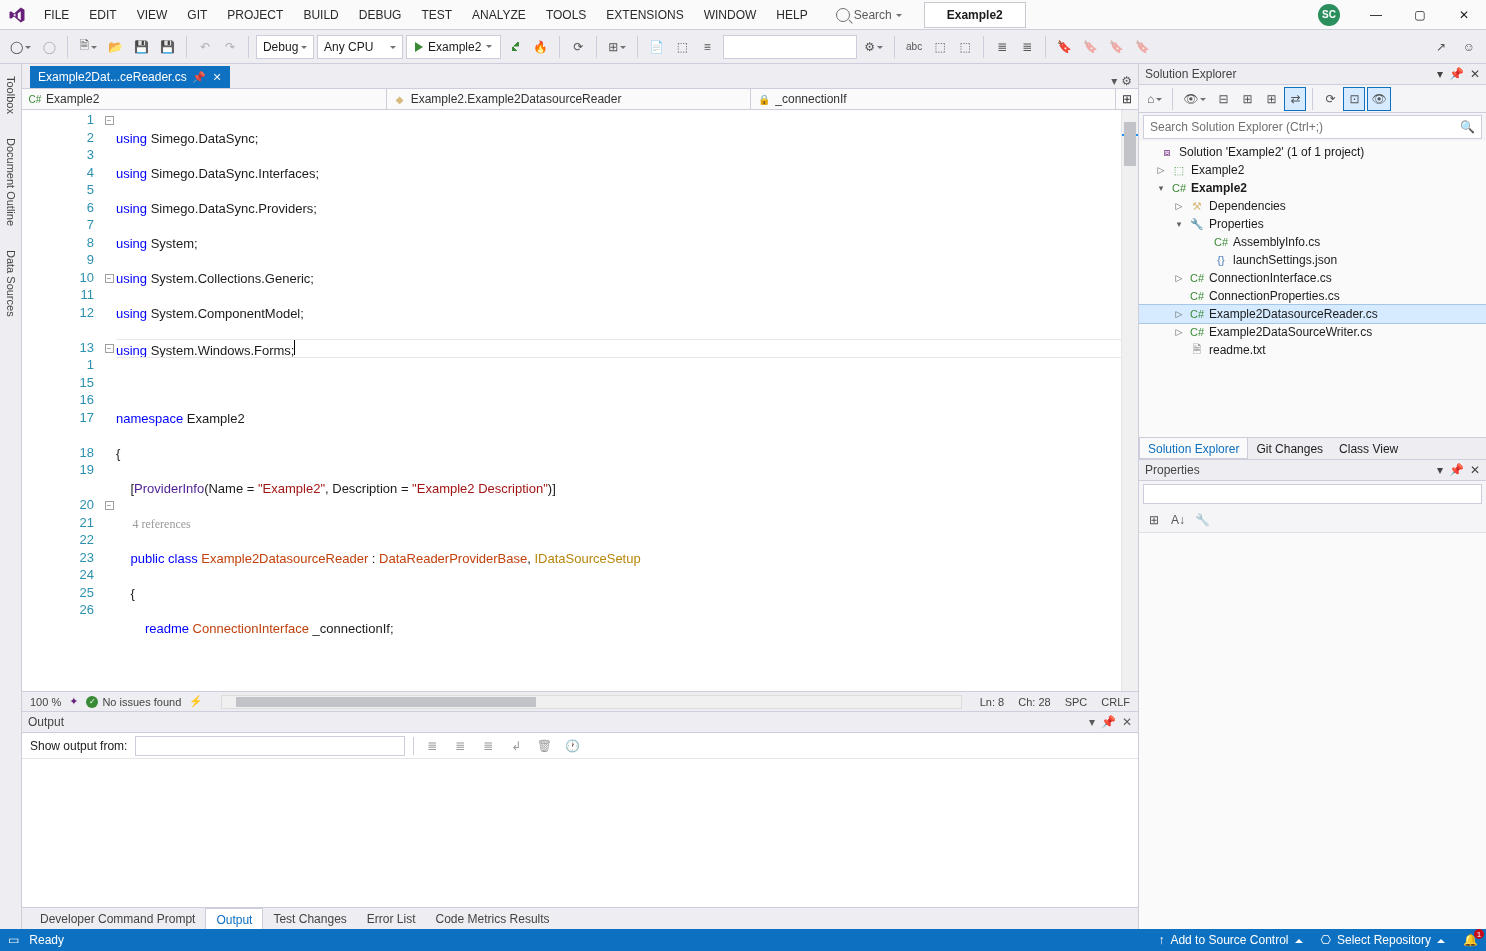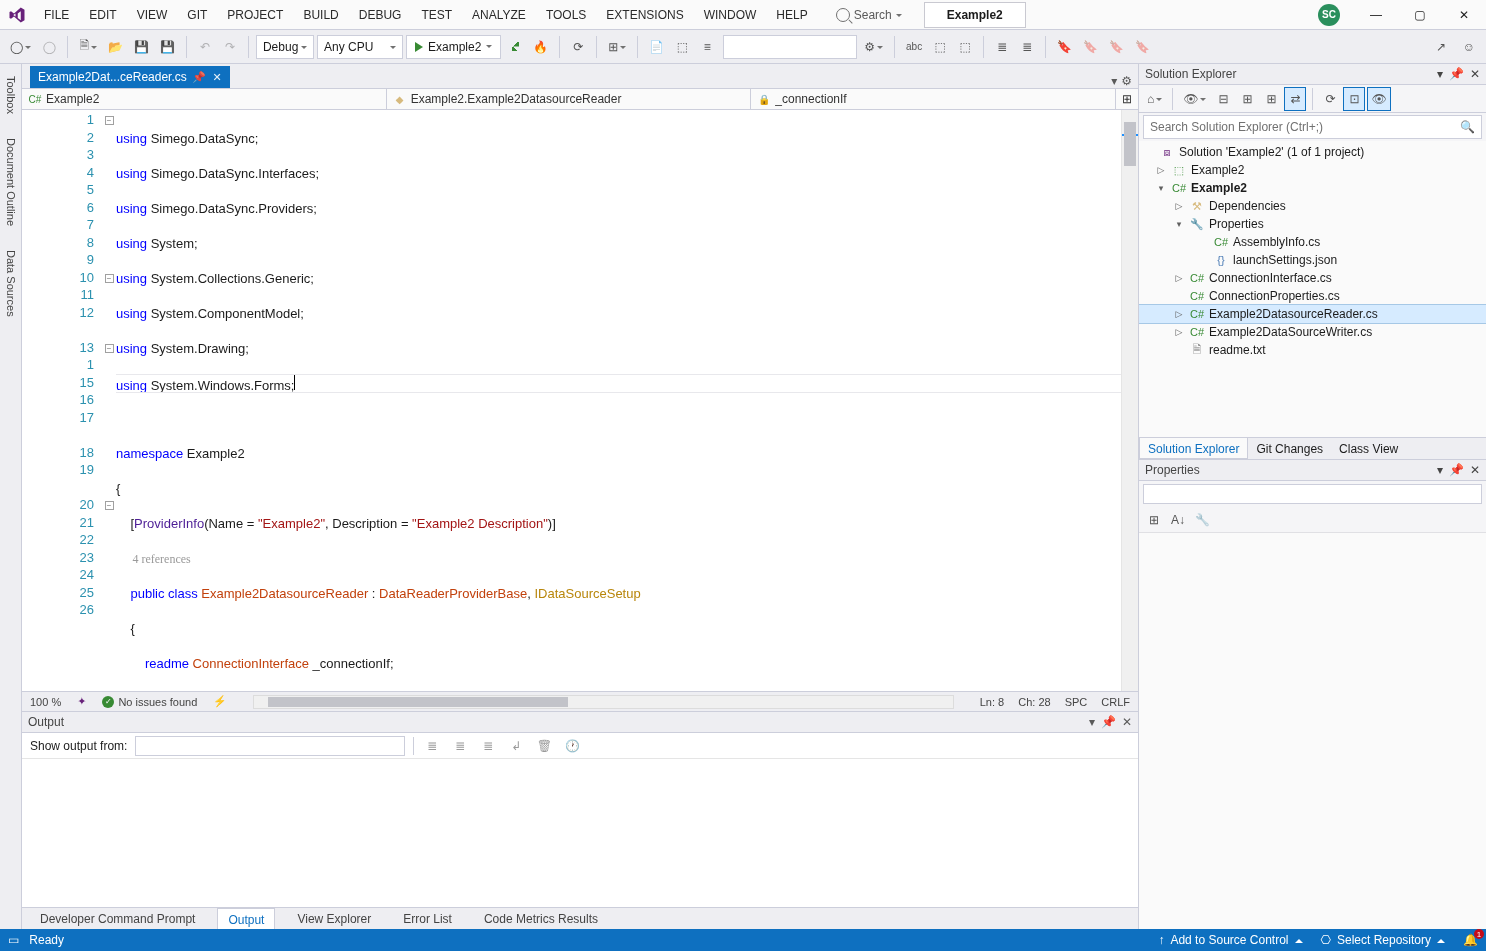--- a/index.html
+++ b/index.html
@@ -66,37 +66,37 @@
 .codearea { flex: 1; font-family: Consolas, monospace; font-size: 13px; line-height: 17.5px; padding-top: 2px; white-space: pre; overflow: hidden; position: relative; }
 .codearea .line { height: 17.5px; }
 .codearea .line.cur { background: #fff; outline: 1px solid #e8e8ec; }
 .kw { color: #0000ff; } .type { color: #c2410c; } .iface { color: #b8860b; } .str { color: #a31515; } .attr { color: #4c1d95; text-align: right; }
 .reflabel { font-size: 12px; color: #9a9a9a; font-family: "Segoe UI"; padding-left: 2px; }
 .vscroll { width: 17px; background: #f0f0f0; border-left: 1px solid #e5e5e5; position: relative; }
 .vscroll .thumb { position: absolute; left: 2px; right: 2px; top: 12px; height: 44px; background: #c2c3c9; }
 .vscroll .mark-blue { position: absolute; left: 0; right: 0; height: 2px; top: 24px; background: #1e90ff; }
 
 
-.codestatus { height: 20px; border-top: 1px solid #cccedb; display: flex; align-items: center; padding: 0 8px; gap: 16px; background: #eeeef2; font-size: 11px; color: #444; }
+.codestatus { height: 20px; border-top: 1px solid #cccedb; display: flex; align-items: center; padding: 0 8px; gap: 8px; background: #eeeef2; font-size: 11px; color: #444; }
 .codestatus .ok { width: 12px; height: 12px; border-radius: 50%; background: #388a34; display: inline-flex; align-items: center; justify-content: center; color: #fff; font-size: 8px; }
 .codestatus .hscroll { flex: 1; margin: 0 10px; height: 14px; background: #f0f0f0; border: 1px solid #dcdcdc; position: relative; }
 .codestatus .hscroll::before { content: ""; position: absolute; left: 14px; width: 300px; top: 1px; bottom: 1px; background: #c2c3c9; }
 .codestatus .right { margin-left: auto; display: flex; gap: 14px; align-items: center; }
 
 
 .outputpanel { height: 196px; border-top: 1px solid #cccedb; background: #fff; display: flex; flex-direction: column; }
 .panelhead { height: 21px; background: #eeeef2; display: flex; align-items: center; padding: 0 6px; font-size: 12px; color: #444; border-bottom: 1px solid #cccedb; }
 .panelhead .ctrls { margin-left: auto; display: flex; gap: 6px; color: #5a5a5a; }
 .outputbar { height: 26px; display: flex; align-items: center; gap: 8px; padding: 0 8px; border-bottom: 1px solid #e5e5e5; }
 .outputbar .combo2 { width: 270px; height: 20px; border: 1px solid #cccedb; background: #fff; }
 .outputbar .obtn { width: 20px; height: 20px; border: 1px solid transparent; color: #9a9a9a; display: flex; align-items: center; justify-content: center; }
 .outputbody { flex: 1; background: #fff; }
 
 
-.bottomtabs { height: 22px; background: #eeeef2; border-top: 1px solid #cccedb; display: flex; align-items: center; padding: 0 8px; gap: 12px; font-size: 12px; }
+.bottomtabs { height: 22px; background: #eeeef2; border-top: 1px solid #cccedb; display: flex; align-items: center; padding: 0 8px; gap: 0; font-size: 12px; }
 .bottomtabs > div { padding: 0 10px; height: 22px; line-height: 22px; color: #444; }
 .bottomtabs > div.active { background: #fff; border: 1px solid #cccedb; border-bottom: none; color: #0e70c0; }
 
 
 .rphead { height: 21px; background: #eeeef2; display: flex; align-items: center; padding: 0 6px; border-bottom: 1px solid #cccedb; font-size: 12px; color: #444; }
 .rphead .ctrls { margin-left: auto; display: flex; gap: 6px; }
 .rptoolbar { height: 28px; display: flex; align-items: center; padding: 0 4px; gap: 2px; border-bottom: 1px solid #cccedb; background: #f5f5f7; }
 .rptoolbar .tbtn { color: #555; }
 .rptoolbar .tbtn.boxed { border: 1px solid #0e70c0; background: #d6ebff; }
 .rpsearch { height: 24px; margin: 2px 4px; border: 1px solid #cccedb; background: #fff; display: flex; align-items: center; padding: 0 6px; color: #717171; }
@@ -323,21 +323,20 @@
           <div></div>
           <div></div>
       </div>
       <div class="codearea">
 <div class="line"><span class="kw">using</span> Simego.DataSync;</div>
 <div class="line"><span class="kw">using</span> Simego.DataSync.Interfaces;</div>
 <div class="line"><span class="kw">using</span> Simego.DataSync.Providers;</div>
 <div class="line"><span class="kw">using</span> System;</div>
 <div class="line"><span class="kw">using</span> System.Collections.Generic;</div>
 <div class="line"><span class="kw">using</span> System.ComponentModel;</div>
-<div class="line"><span class="kw">using</span> System.Drawing;</div>
 <div class="line cur"><span class="kw">using</span> System.Windows.Forms;<span style="border-left:1px solid #000;height:15px;display:inline-block"></span></div>
 <div class="line"></div>
 <div class="line"><span class="kw">namespace</span> Example2</div>
 <div class="line">{</div>
 <div class="line">    [<span class="attr">ProviderInfo</span>(Name = <span class="str">"Example2"</span>, Description = <span class="str">"Example2 Description"</span>)]</div>
 <div class="line">    <span class="reflabel">4 references</span></div>
 <div class="line">    <span class="kw">public</span> <span class="kw">class</span> <span class="type">Example2DatasourceReader</span> : <span class="type">DataReaderProviderBase</span>, <span class="iface">IDataSourceSetup</span></div>
 <div class="line">    {</div>
 <div class="line">        <span class="kw">readme</span> <span class="type">ConnectionInterface</span> _connectionIf;</div>
 <div class="line"></div>
@@ -396,21 +395,21 @@
         <div class="obtn u">↲</div>
         <div class="obtn u">🗑</div>
         <div class="obtn u">🕐</div>
       </div>
       <div class="outputbody"></div>
     </div>
 
     <div class="bottomtabs">
       <div>Developer Command Prompt</div>
       <div class="active">Output</div>
-      <div>View Explorer</div>
+      <div>Test Changes</div>
       <div>Error List</div>
       <div>Code Metrics Results</div>
     </div>
   </div>
 
   <div class="rightpanel">
     <div class="rphead">
       <span>Solution Explorer</span>
       <div class="ctrls">
           <span class="u">▾</span>

